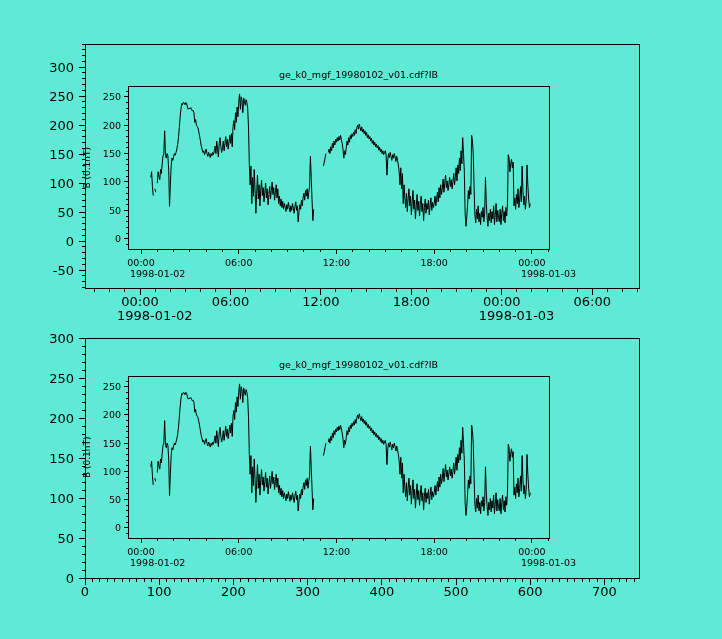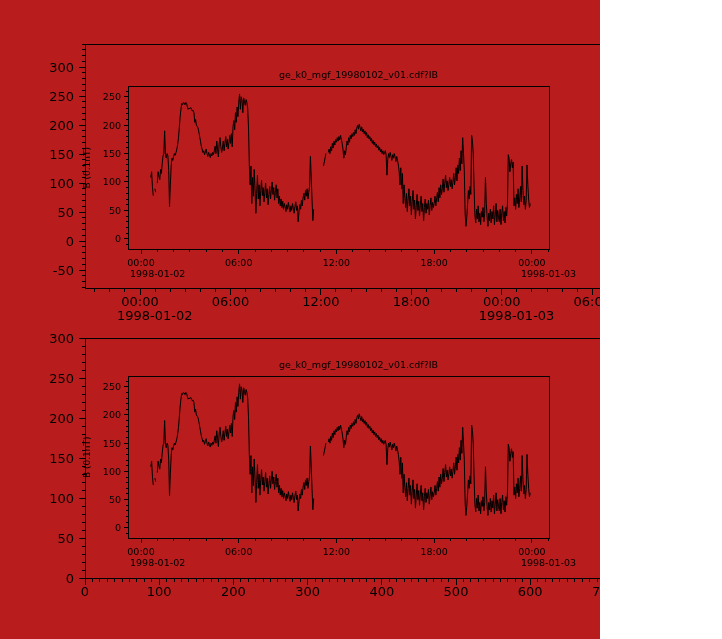--- a/index.html
+++ b/index.html
@@ -1,16 +1,16 @@
 <!DOCTYPE html>
 <html><head>
 <meta charset="utf-8">
 <style>
   html,body{margin:0;padding:0;background:#ffffff;}
-  #canvas{position:relative;width:600px;height:639px;background:#b91c1c;overflow:hidden;}
+  #canvas{position:relative;width:722px;height:639px;background:#5eead4;overflow:hidden;}
   svg{position:absolute;left:0;top:0;}
   svg text{font-family:"DejaVu Sans","Liberation Sans",sans-serif;fill:#000;}
 </style>
 </head>
 <body>
 
 <div id="canvas">
   <svg id="plot-svg" width="722" height="639" viewBox="0 0 722 639">
       <rect x="85" y="44" width="554" height="244" fill="none" stroke="#000000" stroke-width="1" shape-rendering="crispEdges"></rect>
       <line x1="78.5" y1="67.18289786223278" x2="85" y2="67.18289786223278" stroke="#000000" stroke-width="1" shape-rendering="crispEdges"></line>

